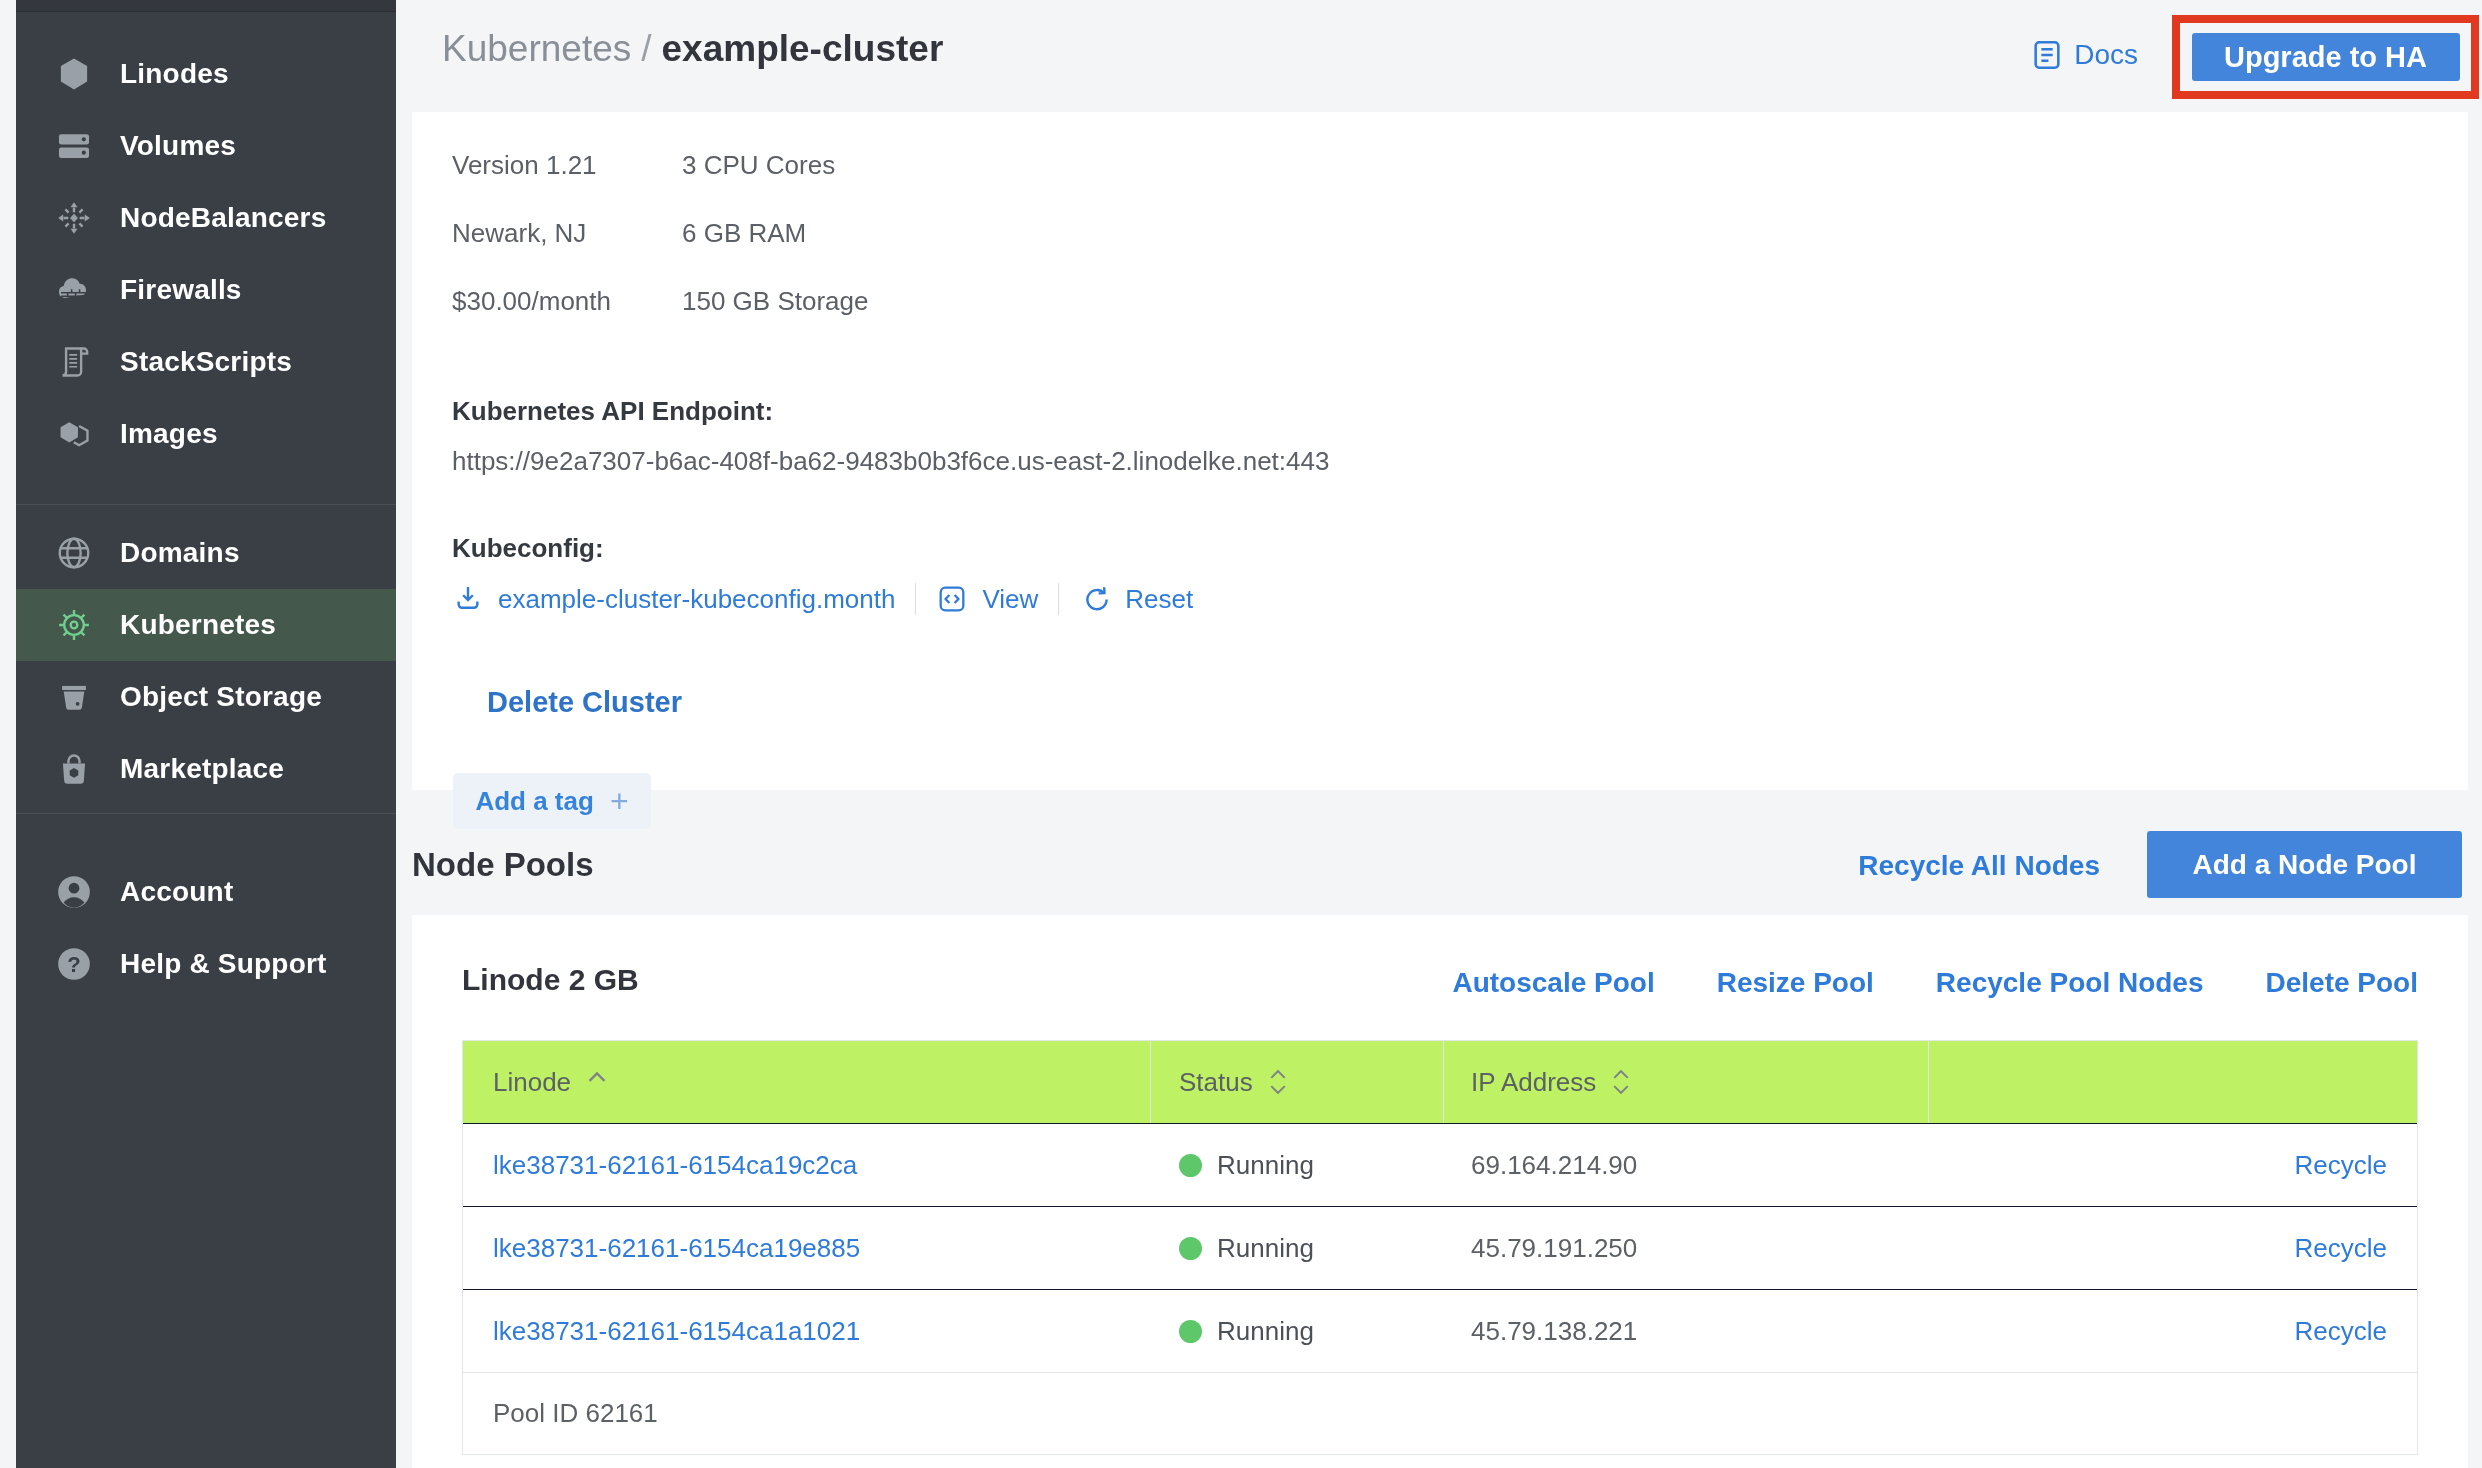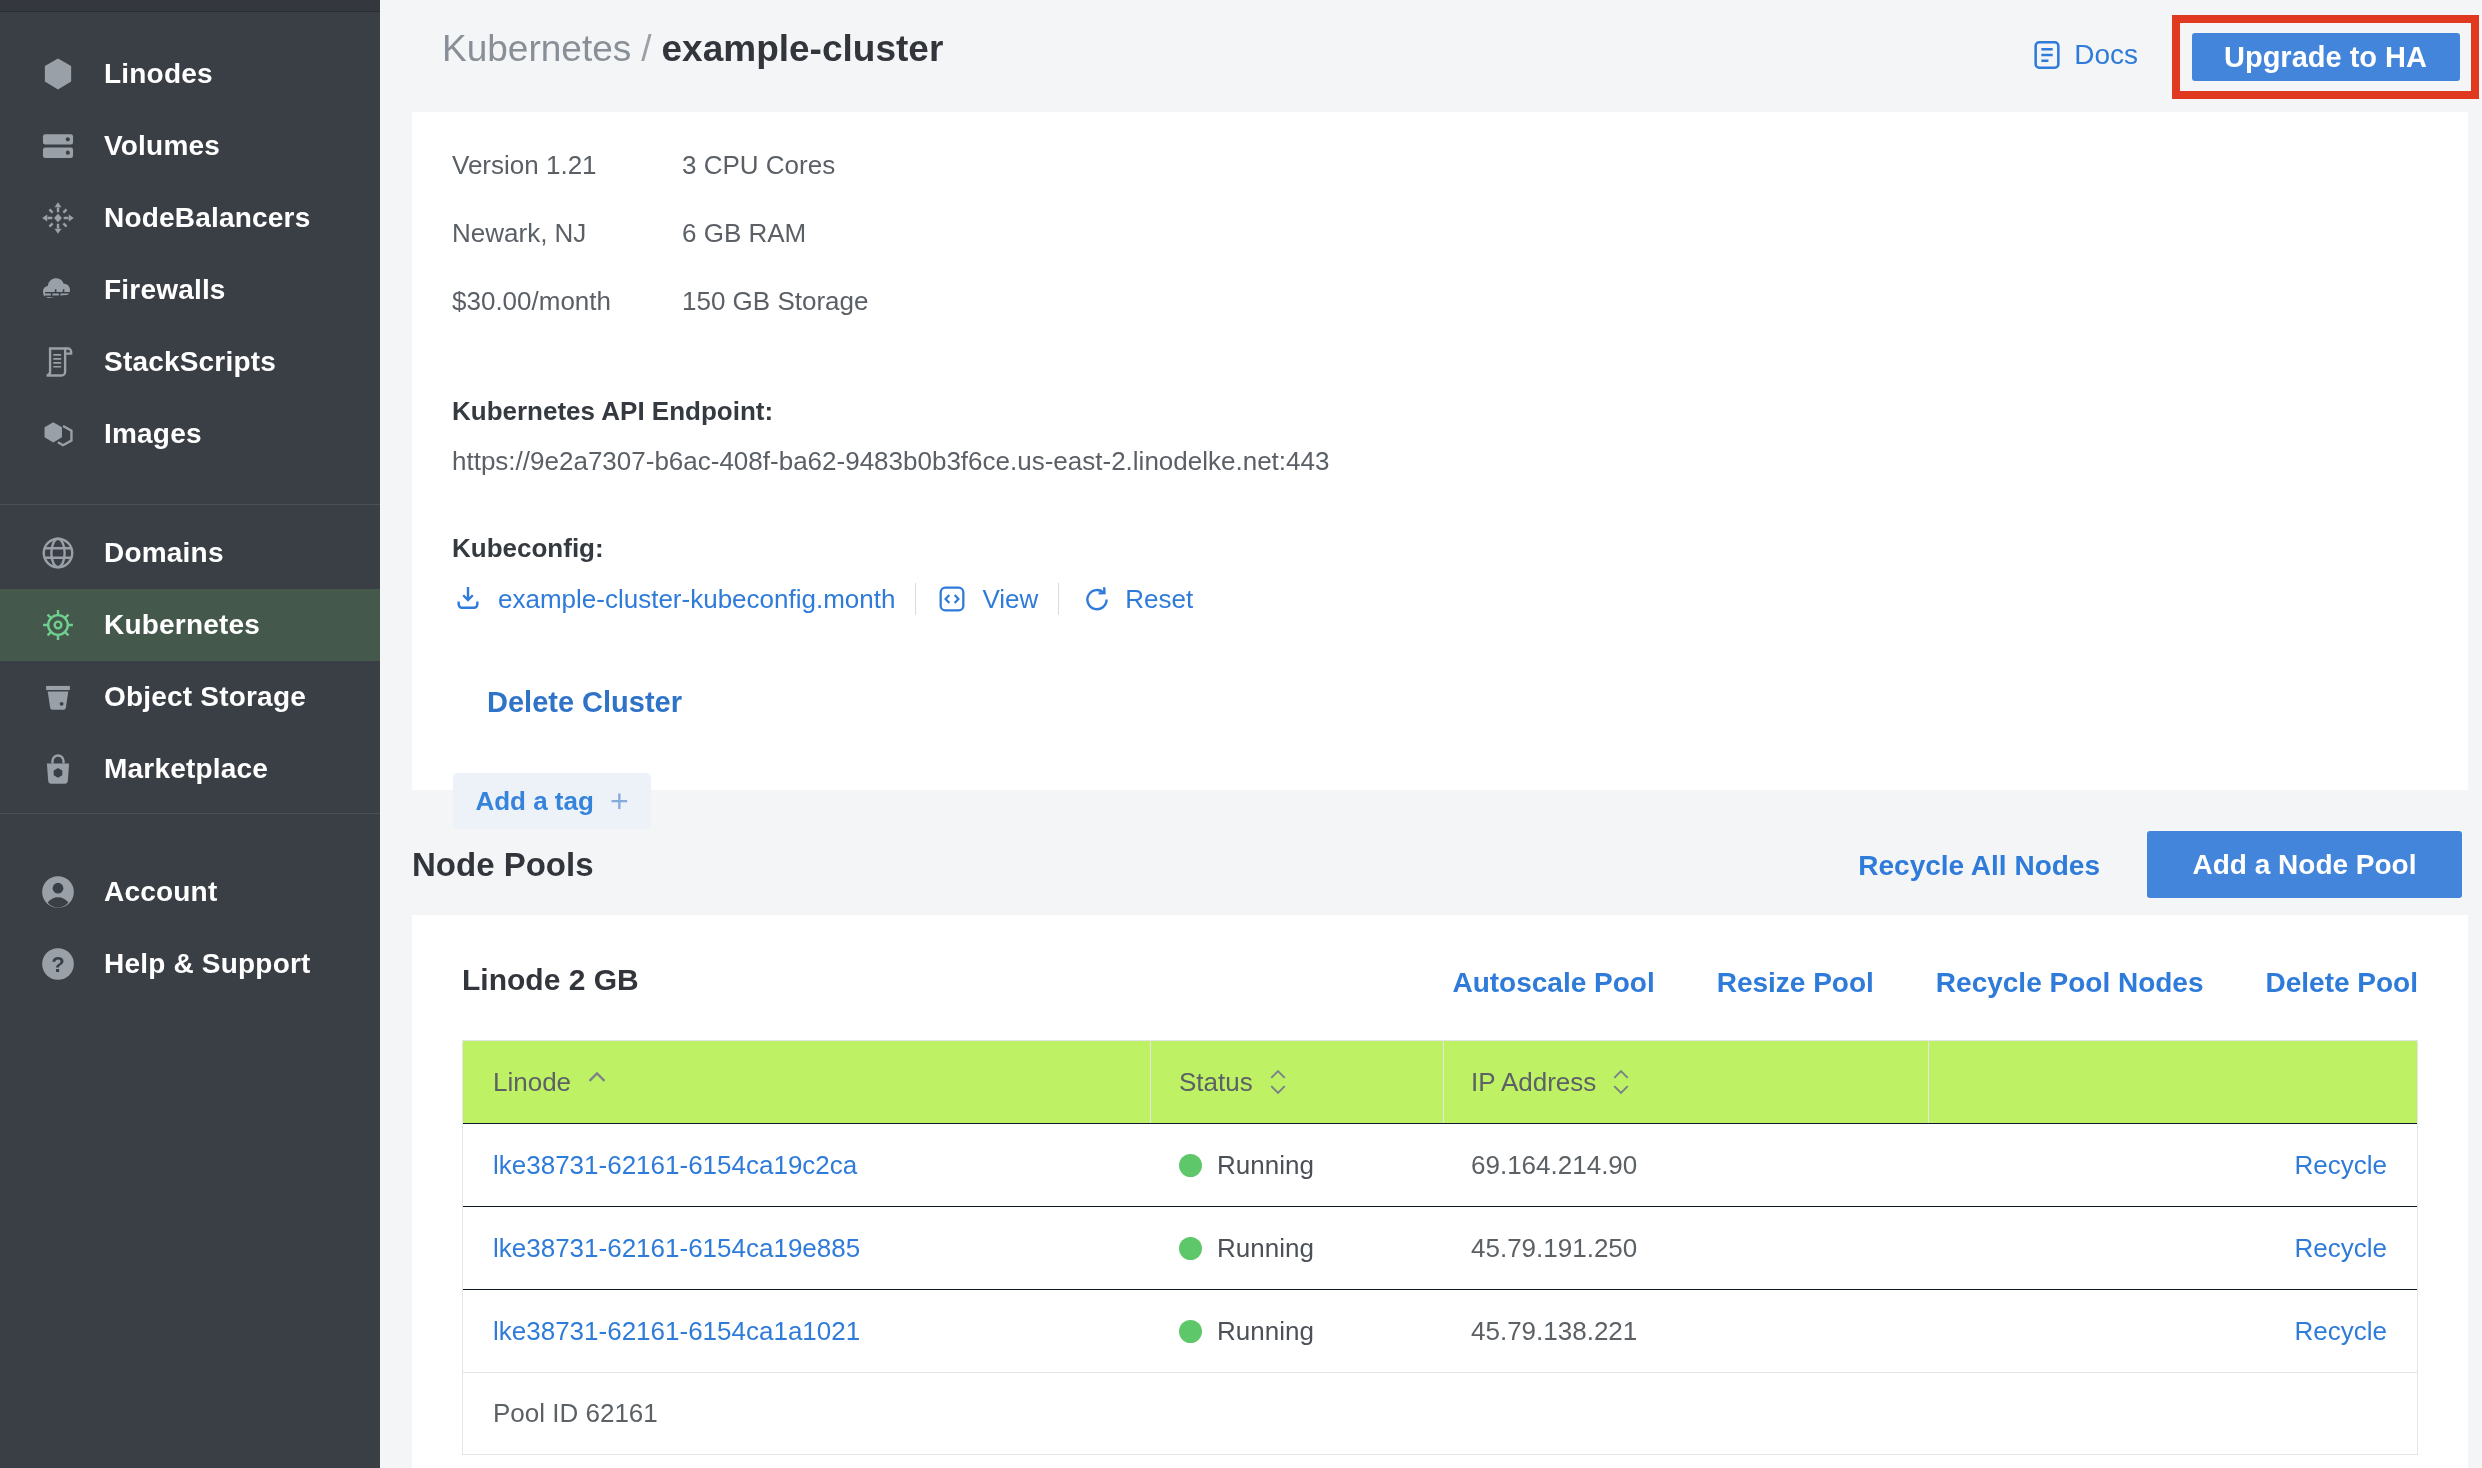--- a/index.html
+++ b/index.html
@@ -1,21 +1,21 @@
 <!DOCTYPE html>
 <html><head>
 <meta charset="utf-8">
 <style>
   * { box-sizing: border-box; margin: 0; padding: 0; }
   html,body { background:#e9eaec; }
   body { font-family: "Liberation Sans", "DejaVu Sans", sans-serif; }
   .screen { position:relative; width:2482px; height:1468px; background:#f4f5f6; overflow:hidden; }
 
   
-  .sidebar { position:absolute; left:0; top:0; width:380px; height:1468px; background:#3a3f46; }
+  .sidebar { position:absolute; left:16px; top:0; width:380px; height:1468px; background:#3a3f46; }
   .sidebar-top-strip { height:12px; background:#34383e; border-bottom:1px solid #2b2f34; }
   .nav { padding-top:26px; }
   .nav-item { display:flex; align-items:center; height:72px; padding-left:36px; cursor:pointer; }
   .nav-item.active { background:#45584c; }
   .nav-icon { width:44px; height:44px; display:flex; align-items:center; justify-content:center; margin-right:24px; flex:0 0 44px; }
   .nav-label { color:#ffffff; font-size:28px; font-weight:600; letter-spacing:.2px; white-space:nowrap; }
   .nav-divider { height:1px; background:#4a4f56; margin:34px 0 12px 0; }
   .nav-divider.second { margin:8px 0 42px 0; }
 
   

